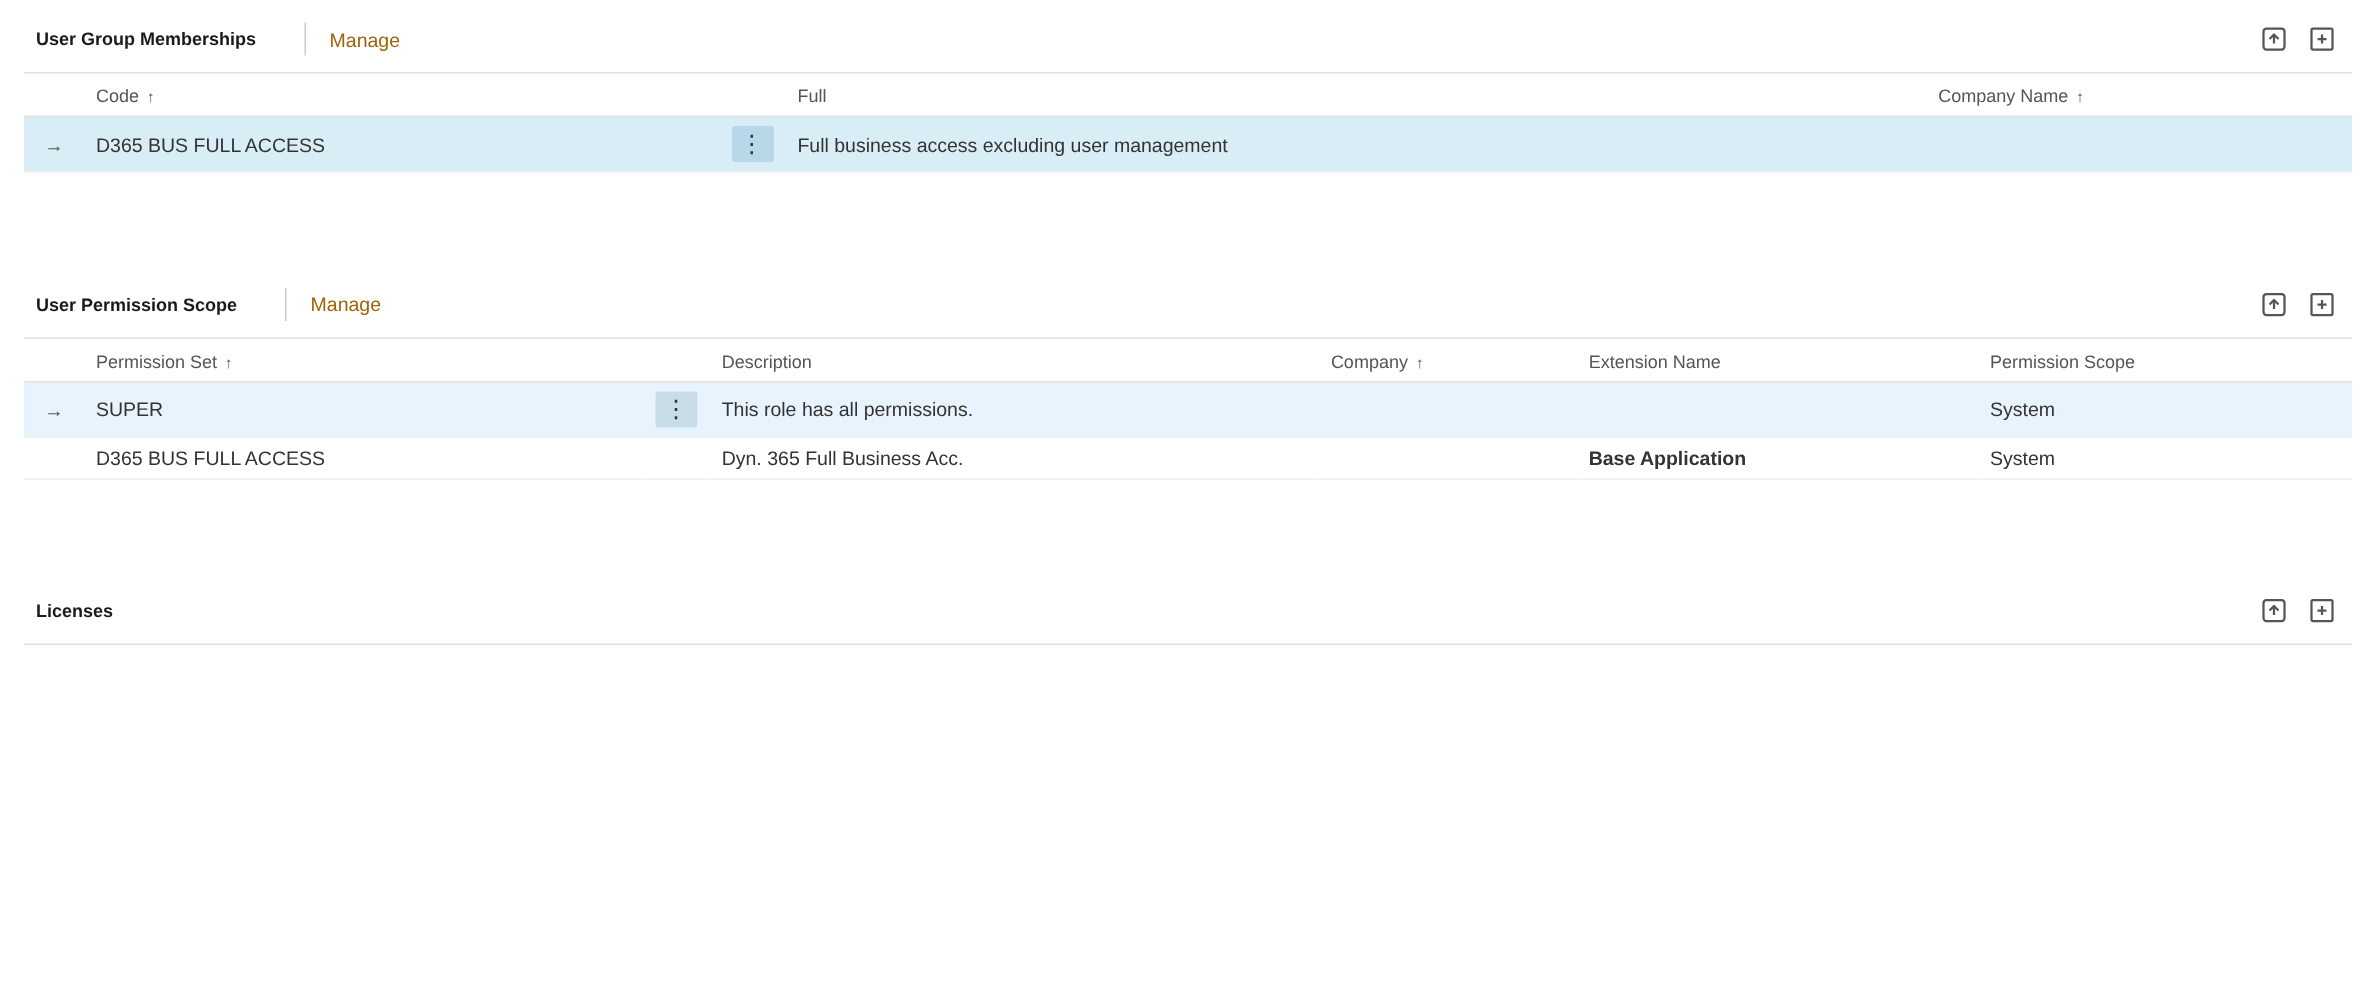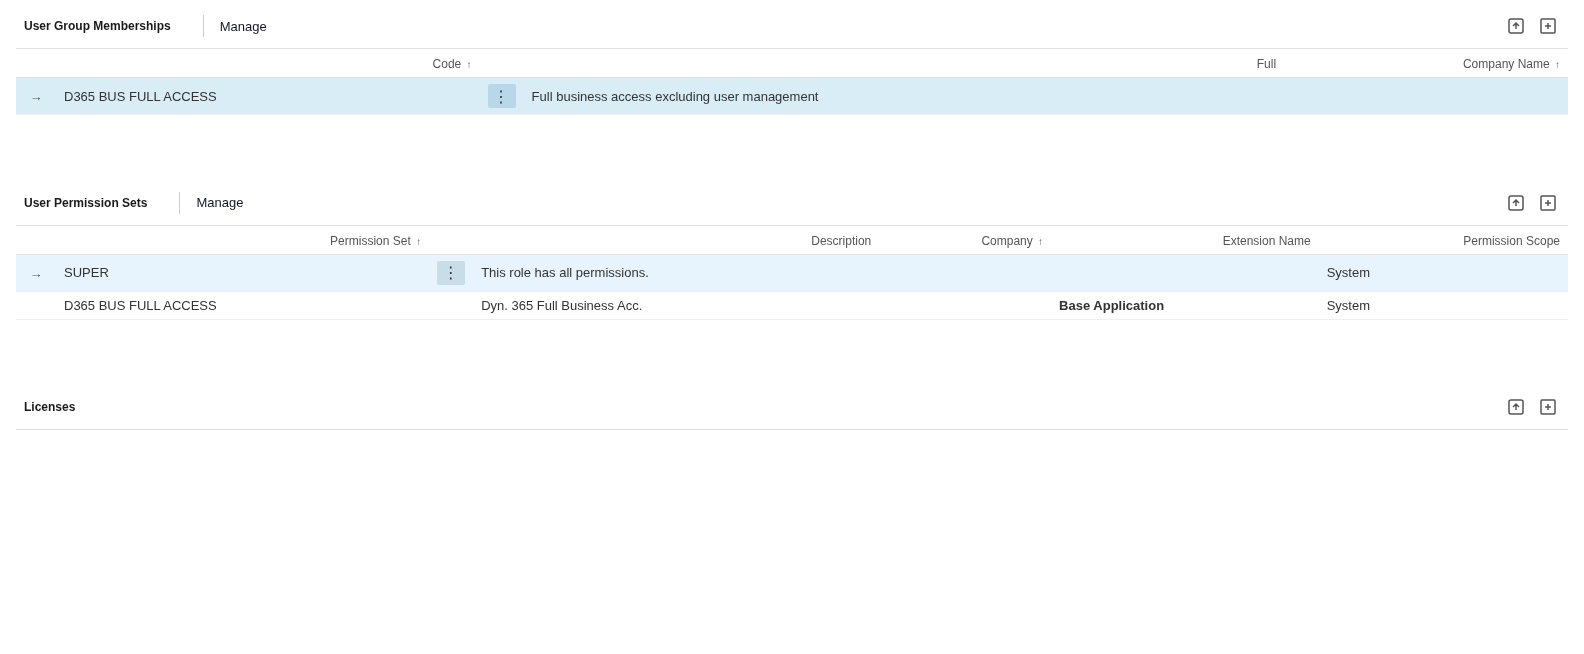--- a/index.html
+++ b/index.html
@@ -37,21 +37,21 @@
     }
 
     .section-divider {
       width: 1px;
       height: 22px;
       background: #ccc;
       margin: 0 16px;
     }
 
     .manage-link {
-      color: #0f172a;
+      color: #a16207;
       cursor: pointer;
       font-size: 13px;
       text-decoration: none;
     }
 
     .header-icons {
       display: flex;
       gap: 8px;
       align-items: center;
     }
@@ -67,21 +67,21 @@
       font-size: 16px;
     }
 
     table {
       width: 100%;
       border-collapse: collapse;
       margin-top: 0;
     }
 
     thead th {
-      text-align: right;
+      text-align: left;
       padding: 8px 8px 6px 8px;
       font-weight: 400;
       color: #555;
       font-size: 12px;
       border-bottom: 1px solid #e0e0e0;
       white-space: nowrap;
       margin-top: 48px;
     }
 
     thead th .sort-arrow {
@@ -215,21 +215,21 @@
       </tr>
     </tbody>
   </table>
 </div>
 
 <div class="section-gap"></div>
 
 <div class="section permissions-section-wrapper">
   <div class="section-header">
     <div class="section-header-left">
-      <span class="section-title">User Permission Sets</span>
+      <span class="section-title">User Permission Scope</span>
       <div class="section-divider"></div>
       <a class="manage-link">Manage</a>
     </div>
     <div class="header-icons">
       <div class="icon-btn">
         <svg width="18" height="18" viewBox="0 0 18 18" fill="none" stroke="currentColor" stroke-width="1.5">
           <path d="M14 2H4a2 2 0 00-2 2v10a2 2 0 002 2h10a2 2 0 002-2V4a2 2 0 00-2-2z"></path>
           <path d="M9 6v6M6 9l3-3 3 3"></path>
         </svg>
       </div>

